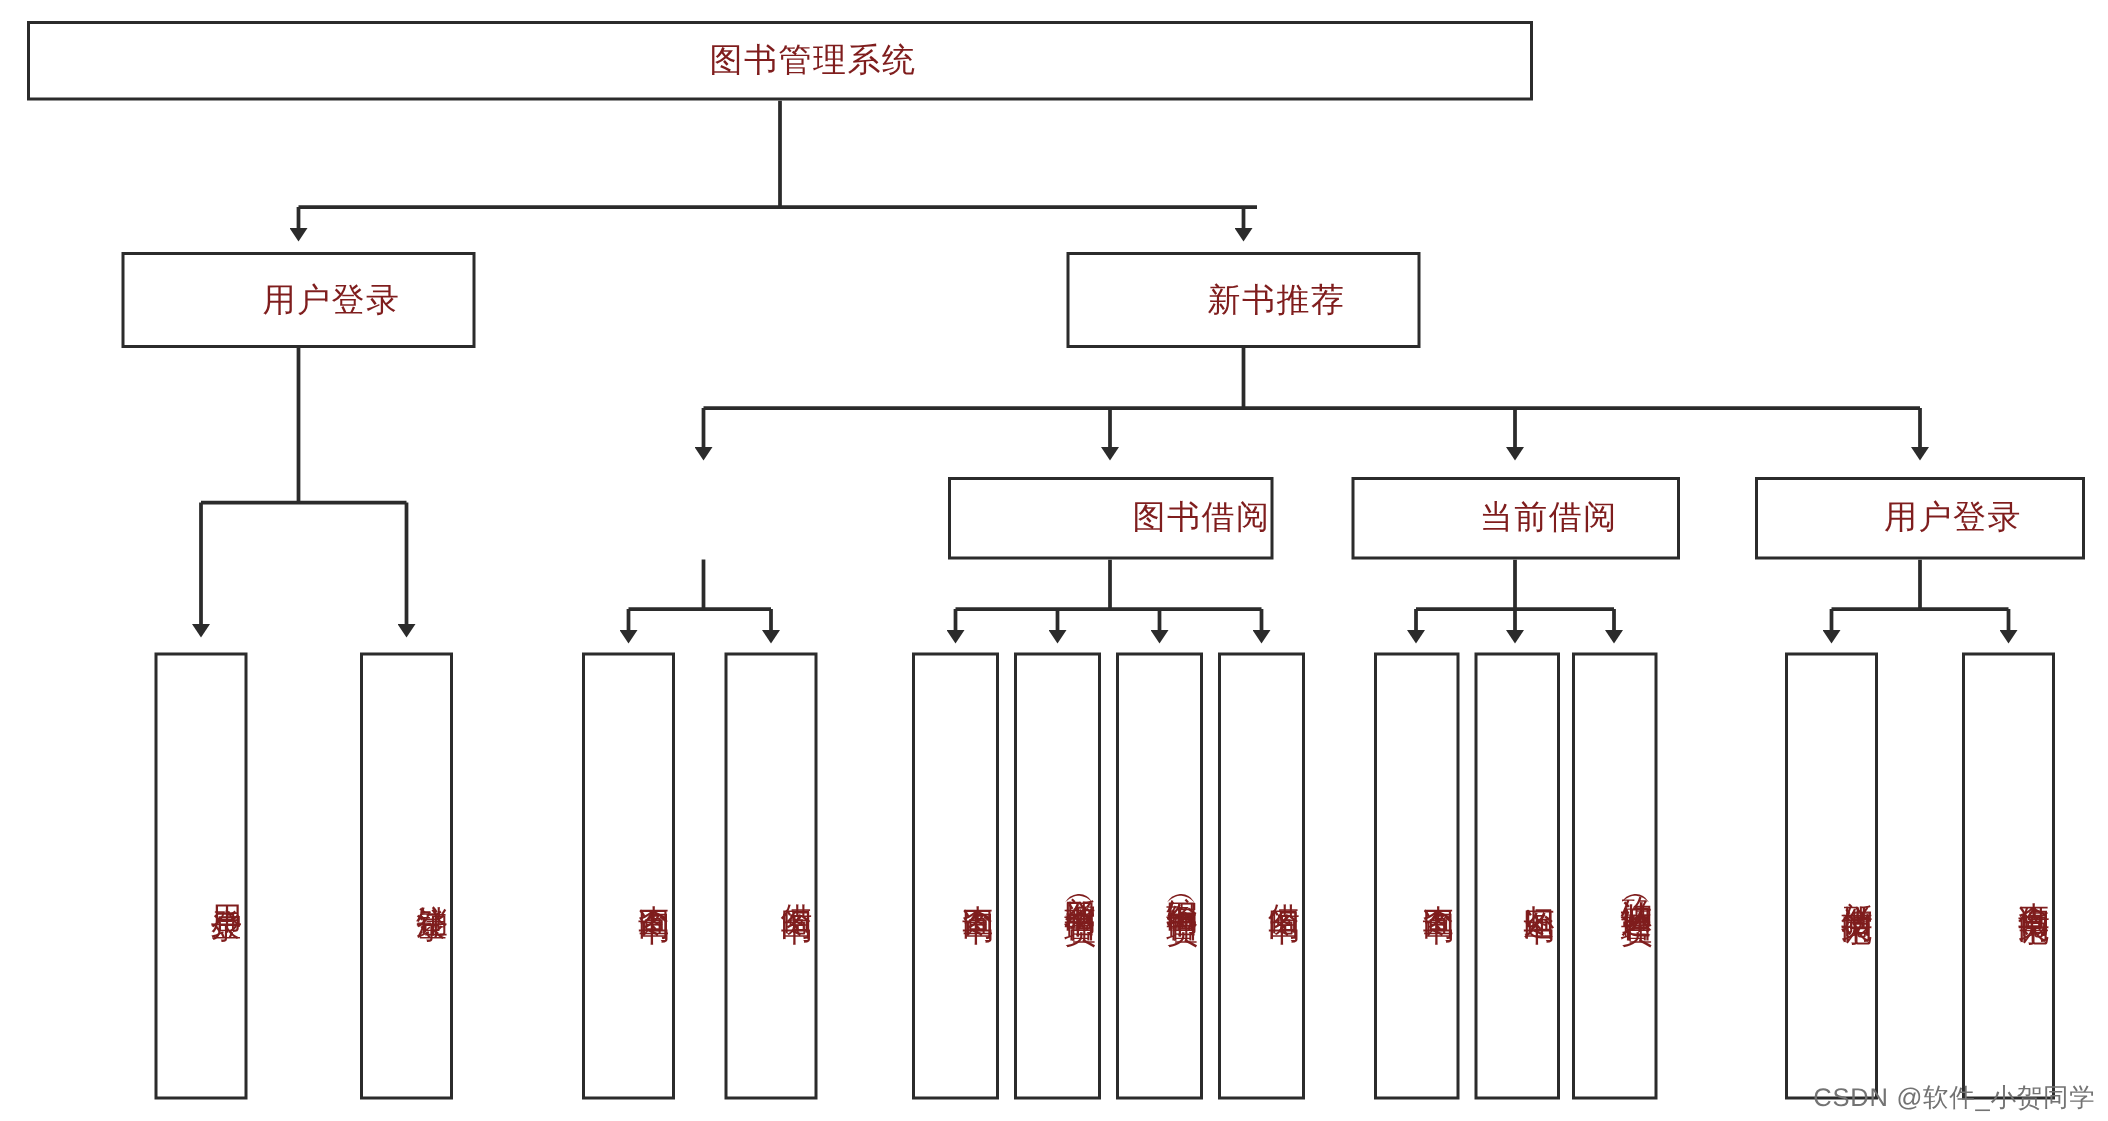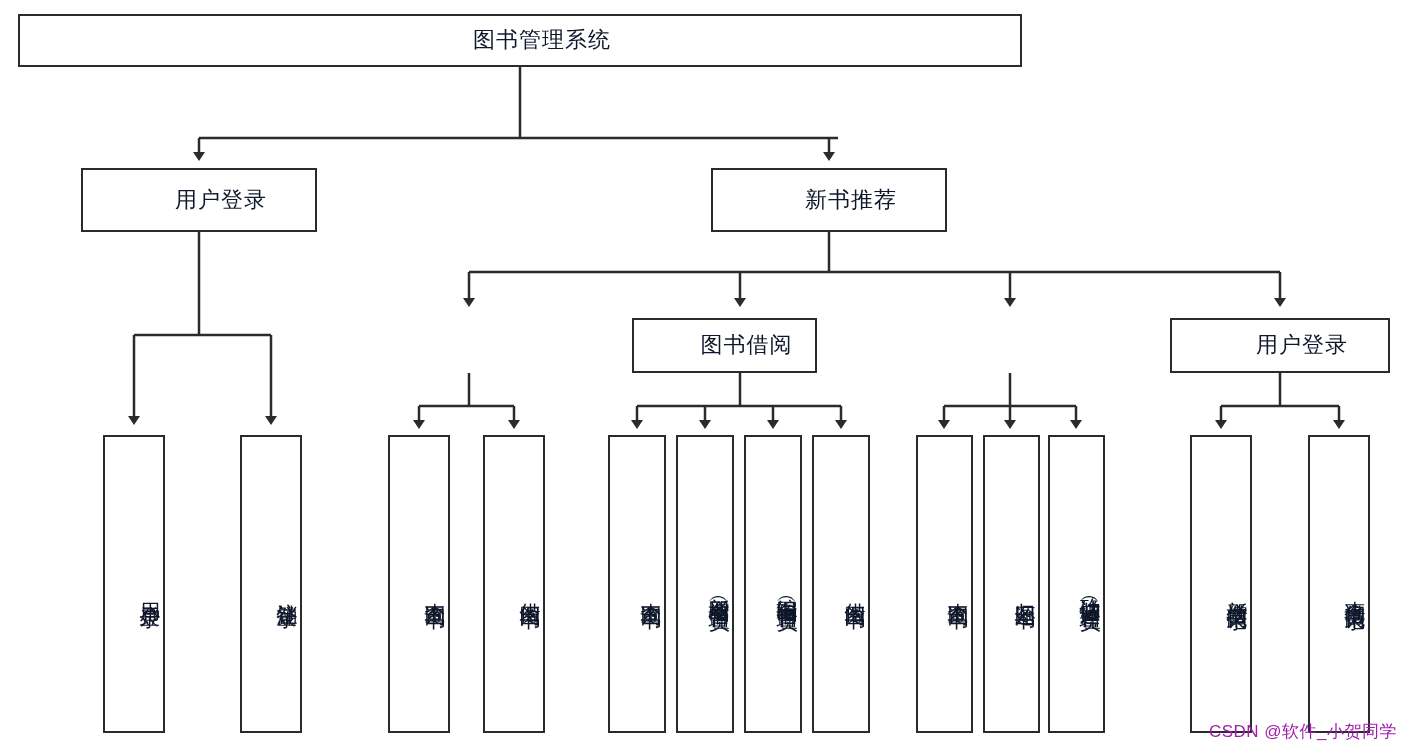--- a/index.html
+++ b/index.html
@@ -26,21 +26,21 @@
     pointer-events: none;
   }
   .node {
     position: absolute;
     box-sizing: border-box;
     background: #ffffff;
     border: 2px solid #2b2b2b;
     display: flex;
     align-items: center;
     justify-content: center;
-    color: #0f172a;
+    color: #7f1d1d;
     padding-left: 44px;
   }
   .node.horiz {
     font-size: 22px;
     letter-spacing: 1px;
     line-height: 1.2;
   }
   .node.vert {
     writing-mode: vertical-rl;
     text-orientation: upright;
@@ -54,21 +54,21 @@
   .node.vert .vlabel {
     writing-mode: vertical-rl;
     text-orientation: upright;
     white-space: nowrap;
   }
   .watermark {
     position: absolute;
     right: 8px;
     bottom: 4px;
     font-size: 17px;
-    color: #a21caf;
+    color: #737373;
     letter-spacing: 0.5px;
     white-space: nowrap;
   }
 </style>
 </head>
 <body>
 
 <div id="canvas">
 
   <svg id="wires" viewBox="0 0 1405 747">
@@ -125,22 +125,25 @@
     <span>图书管理系统</span>
   </div>
 
   <div class="node horiz" style="left:81px; top:168px; width:236px; height:64px;">
     <span>用户登录</span>
   </div>
   <div class="node horiz" style="left:711px; top:168px; width:236px; height:64px;">
     <span>新书推荐</span>
   </div>
 
-  <div class="node horiz" style="left:632px; top:318px; width:185px; height:55px;">
+  <div class="node horiz" style="left:632px; top:318px; width:217px; height:55px;justify-content:flex-end;">
     <span>图书借阅</span>
+  </div>
+  <div class="node horiz" style="left:901px; top:318px; width:219px; height:55px;">
+    <span>当前借阅</span>
   </div>
   <div class="node horiz" style="left:1170px; top:318px; width:220px; height:55px;">
     <span>用户登录</span>
   </div>
 
   <div class="node vert" style="left:103px; top:435px; width:62px; height:298px;">
     <span class="vlabel">用户登录</span>
   </div>
   <div class="node vert" style="left:240px; top:435px; width:62px; height:298px;">
     <span class="vlabel">注销登录</span>

